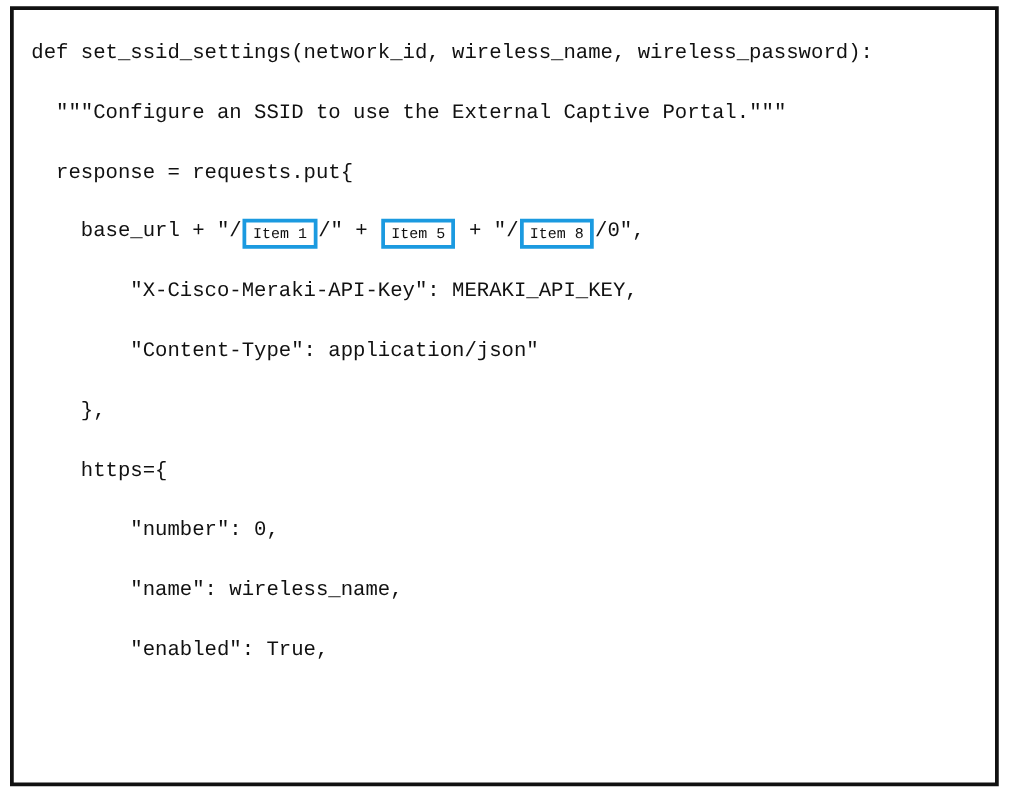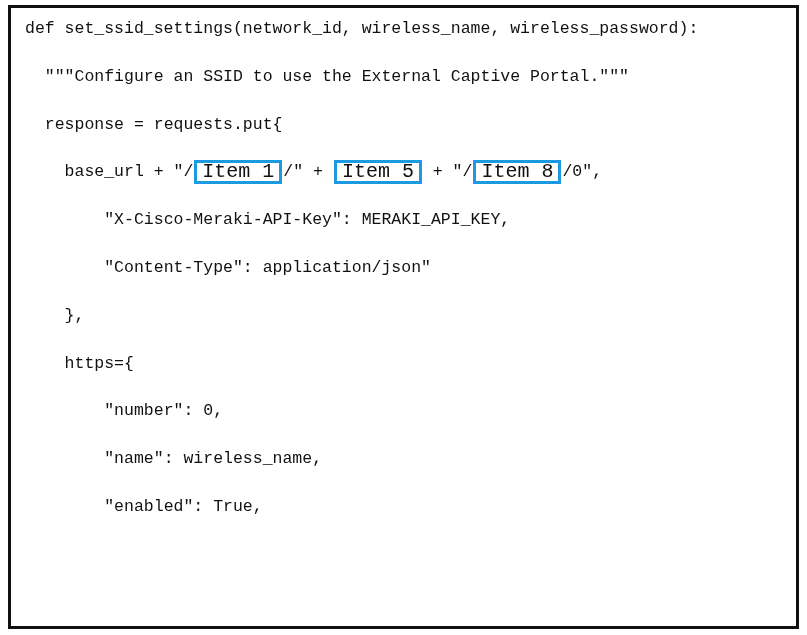--- a/index.html
+++ b/index.html
@@ -26,21 +26,21 @@
     box-sizing: border-box;
     border: 3px solid #111111;
     background: #ffffff;
   }
   .code-body {
     position: absolute;
     left: 0;
     top: 0;
     right: 0;
     bottom: 0;
-    padding: 9px 4px 4px 14px;
+    padding: 22px 4px 4px 14px;
     box-sizing: border-box;
   }
   pre.code {
     margin: 0;
     padding: 0;
     font-family: "Liberation Mono", "DejaVu Sans Mono", monospace;
     font-size: 16.5px;
     line-height: 23.9px;
     color: #111111;
     white-space: pre;
@@ -55,21 +55,21 @@
   
   .item-box {
     display: inline-block;
     border: 3px solid #1b9ae0;
     background: #ffffff;
     padding: 0px 5px;
     margin: 0 1px;
     line-height: 18px;
     vertical-align: -1px;
     font-family: "Liberation Mono", "DejaVu Sans Mono", monospace;
-    font-size: 20px;
+    font-size: 12px;
     color: #111111;
     box-sizing: border-box;
     cursor: pointer;
   }
 </style>
 </head>
 <body>
 
 <div id="screen">
   <div class="code-frame">

